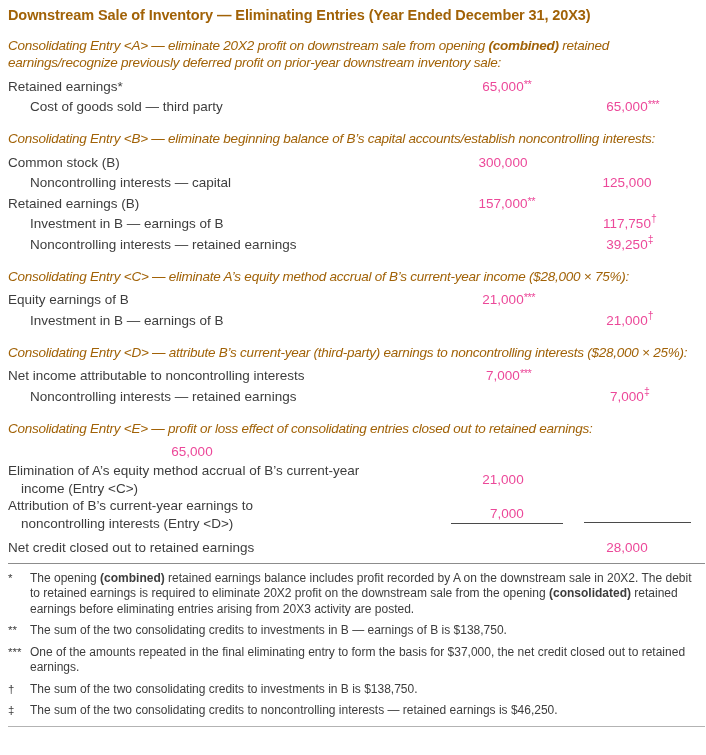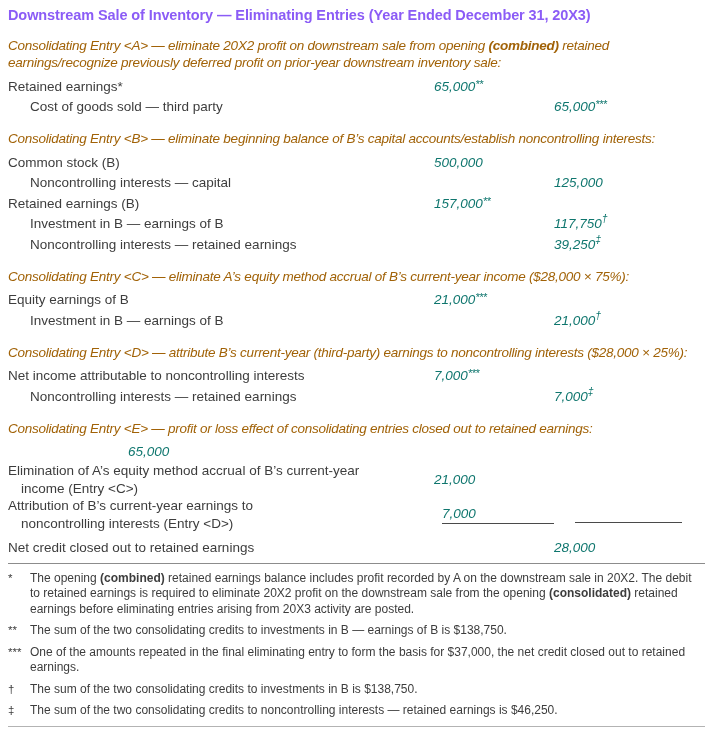--- a/index.html
+++ b/index.html
@@ -4,34 +4,34 @@
 <style>
   * { margin:0; padding:0; box-sizing:border-box; }
   html,body { background:#ffffff; }
   body {
     width:706px; height:755px; overflow:hidden;
     font-family:"Liberation Sans", sans-serif;
     color:#3d3d3d;
   }
   .page { padding:6px 0 0 8px; width:706px; }
   .doc-title {
-    font-size:14.5px; font-weight:bold; color:#8b5cf6;
+    font-size:14.5px; font-weight:bold; color:#a16207;
     letter-spacing:-0.1px; line-height:18px; max-width:696px;
   }
   .entry { margin-top:13px; }
   .entry-heading {
     font-style:italic; font-size:13.5px; line-height:17px;
     color:#a16207; letter-spacing:-0.25px; max-width:696px; margin-bottom:5px;
   }
   .entry-heading .b { font-weight:bold; }
-  .jrow { display:flex; align-items:center; padding-right:24px; min-height:20.5px; }
+  .jrow { display:flex; align-items:center; padding-right:15px; min-height:20.5px; }
   .jrow .label { flex:1; font-size:13.5px; line-height:17.5px; color:#3d3d3d; padding-right:6px; }
   .jrow.indent1 .label { padding-left:22px; }
   .label .l2 { display:block; padding-left:13px; }
-  .amt-cell { position:relative; text-align:left; font-size:13.5px; color:#0f766e; flex:none;font-style:italic; }
+  .amt-cell { position:relative; text-align:center; font-size:13.5px; color:#ec4899; flex:none; }
   .amt-cell.debit  { width:120px; }
   .amt-cell.credit { width:128px; }
   .num { position:relative; display:inline-block; }
   .mark { position:absolute; left:100%; top:-1px; font-size:11px; white-space:nowrap; letter-spacing:-0.5px; }
   .mark.sup { top:-4px; font-size:10.5px; }
   .rule-box { margin-left:auto; border-bottom:1.5px solid #4a4a4a; padding-bottom:2px; }
   .rule-box.debit-rule { width:112px; }
   .rule-box.credit-rule { width:107px; height:16px; }
   .total-row { margin-top:5px; }
   .sep-footnotes { border-top:1px solid #8c8c8c; margin-top:5px; margin-right:1px; }
@@ -58,21 +58,21 @@
         <div class="jrow indent1">
           <div class="label">Cost of goods sold — third party</div>
           <div class="amt-cell debit"></div>
           <div class="amt-cell credit"><span class="num">65,000<span class="mark">***</span></span></div>
         </div>
       </div>
       <div class="entry">
         <div class="entry-heading"><span>Consolidating Entry &lt;B&gt; — eliminate beginning balance of B’s capital accounts/establish noncontrolling interests:</span></div>
         <div class="jrow">
           <div class="label">Common stock (B)</div>
-          <div class="amt-cell debit"><span class="num">500,000</span></div>
+          <div class="amt-cell debit"><span class="num">300,000</span></div>
           <div class="amt-cell credit"></div>
         </div>
         <div class="jrow indent1">
           <div class="label">Noncontrolling interests — capital</div>
           <div class="amt-cell debit"></div>
           <div class="amt-cell credit"><span class="num">125,000</span></div>
         </div>
         <div class="jrow">
           <div class="label">Retained earnings (B)</div>
           <div class="amt-cell debit"><span class="num">157,000<span class="mark">**</span></span></div>

